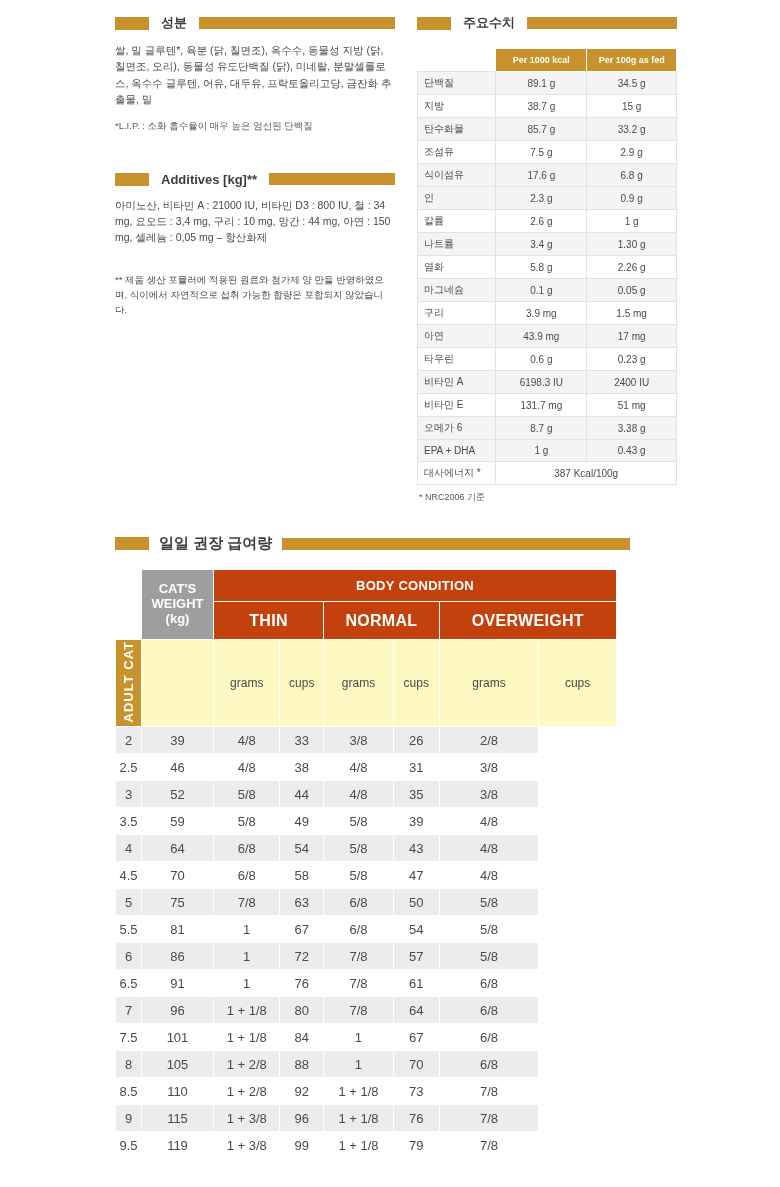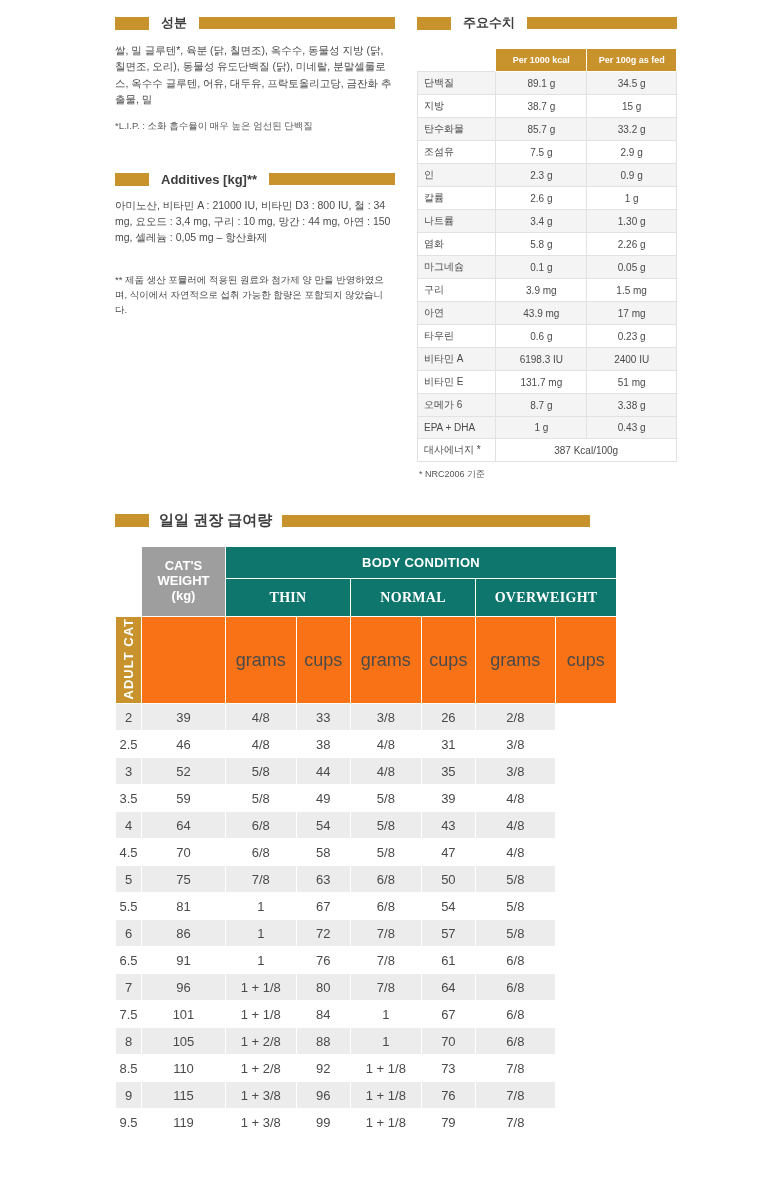--- a/index.html
+++ b/index.html
@@ -120,21 +120,21 @@
     color: #555555;
     margin-top: 6px;
     margin-left: 2px;
   }
 
   
   .feeding-head {
     display: flex;
     align-items: center;
     margin: 30px 8px 16px 115px;
-    width: 475px;
+    width: 515px;
   }
   .feeding-head .sec-title {
     font-size: 15px;
     font-weight: bold;
     color: #3d3d3d;
   }
 
   
   .feed-wrap {
     margin-left: 115px;
@@ -144,47 +144,46 @@
     border-collapse: collapse;
     width: 502px;
     font-size: 13px;
   }
   table.feed td, table.feed th {
     border: 1px solid #ffffff;
     text-align: center;
     vertical-align: middle;
   }
   .th-gray {
-    background: #0f766e;
+    background: #c2410c;
     color: #ffffff;
     font-weight: bold;
     letter-spacing: .3px;
   }
   .th-cat {
     background: #9e9e9e;
     color: #ffffff;
     font-weight: bold;
     font-size: 13px;
     line-height: 1.15;
     padding: 8px 4px;
-    width: 84px;
+    width: 72px;
   }
   .th-body {
     height: 32px;
     font-size: 13px;
   }
   .th-cond {
     height: 38px;
-    font-size: 14px;
-    font-family: Liberation Serif, serif;
+    font-size: 16px;
   }
   .sub-unit {
-    background: #f97316;
+    background: #fef9c3;
     color: #4a4a4a;
-    font-size: 18px;
+    font-size: 12px;
     height: 30px;
     border: 1px solid #ffffff;
   }
   .side-label {
     background: #c8922c;
     color: #ffffff;
     font-weight: bold;
     font-size: 13px;
     width: 26px;
     letter-spacing: 1px;
@@ -264,20 +263,25 @@
           </tr>
           <tr class="alt">
             <td class="label">탄수화물</td>
             <td class="val">85.7 g</td>
             <td class="val">33.2 g</td>
           </tr>
           <tr>
             <td class="label">조섬유</td>
             <td class="val">7.5 g</td>
             <td class="val">2.9 g</td>
+          </tr>
+          <tr class="alt">
+            <td class="label">식이섬유</td>
+            <td class="val">17.6 g</td>
+            <td class="val">6.8 g</td>
           </tr>
           <tr class="alt">
             <td class="label">인</td>
             <td class="val">2.3 g</td>
             <td class="val">0.9 g</td>
           </tr>
           <tr>
             <td class="label">칼륨</td>
             <td class="val">2.6 g</td>
             <td class="val">1 g</td>

